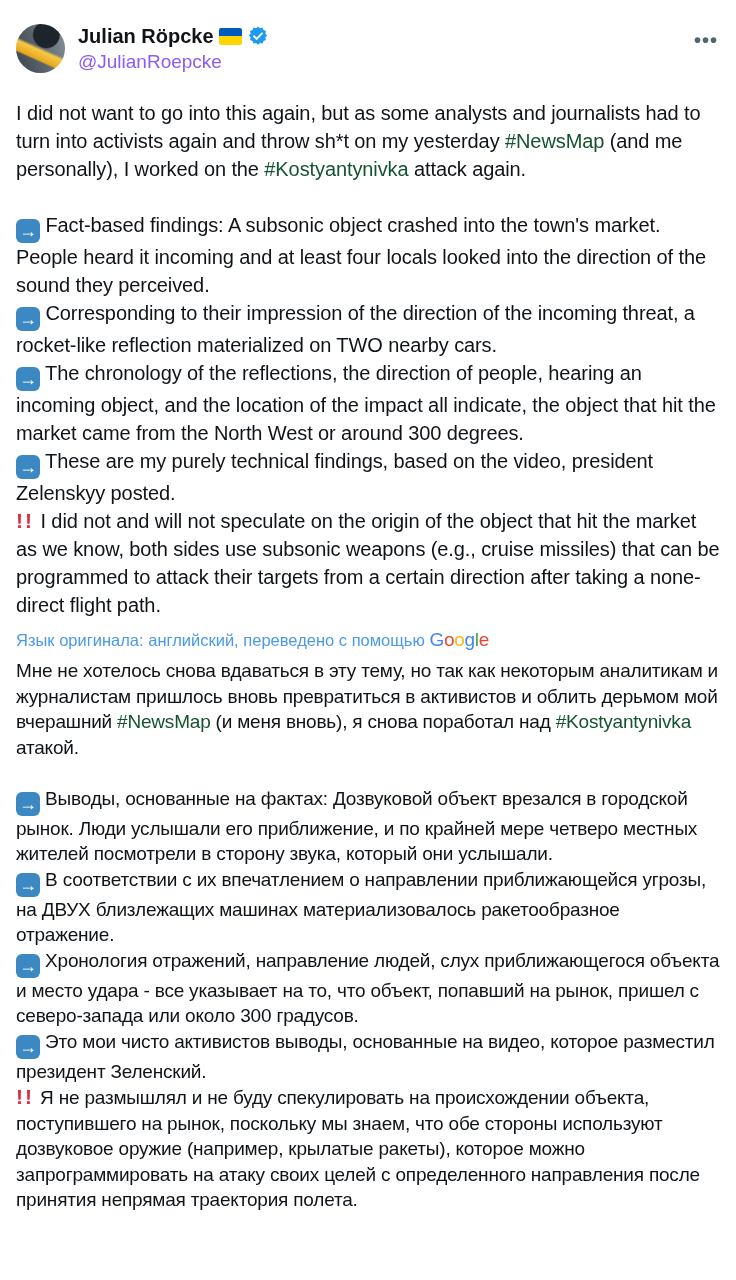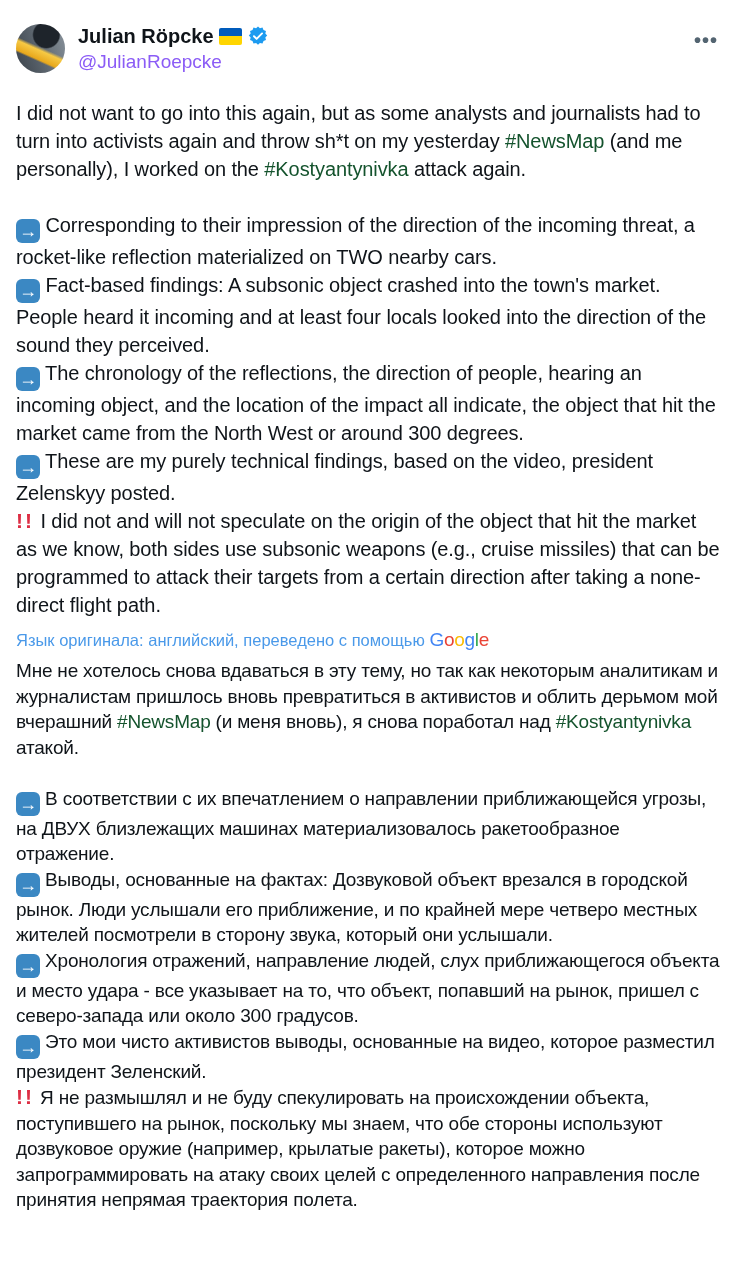--- a/index.html
+++ b/index.html
@@ -79,34 +79,34 @@
       <div class="handle">@JulianRoepcke</div>
     </div>
     <button class="more">
       <span>•••</span>
     </button>
   </div>
 
   <div class="body-en" id="english-paragraphs">
       <div class="para"><span>I did not want to go into this again, but as some analysts and journalists had to turn into activists again and throw sh*t on my yesterday </span><a class="hashtag" href="#">#NewsMap</a><span> (and me personally), I worked on the </span><a class="hashtag" href="#">#Kostyantynivka</a><span> attack again.</span></div>
       <div class="para">&nbsp;</div>
+      <div class="para"><span class="em-arrow">→</span><span> Fact-based findings: A subsonic object crashed into the town's market. People heard it incoming and at least four locals looked into the direction of the sound they perceived.</span></div>
       <div class="para"><span class="em-arrow">→</span><span> Corresponding to their impression of the direction of the incoming threat, a rocket-like reflection materialized on TWO nearby cars.</span></div>
-      <div class="para"><span class="em-arrow">→</span><span> Fact-based findings: A subsonic object crashed into the town's market. People heard it incoming and at least four locals looked into the direction of the sound they perceived.</span></div>
       <div class="para"><span class="em-arrow">→</span><span> The chronology of the reflections, the direction of people, hearing an incoming object, and the location of the impact all indicate, the object that hit the market came from the North West or around 300 degrees.</span></div>
       <div class="para"><span class="em-arrow">→</span><span> These are my purely technical findings, based on the video, president Zelenskyy posted.</span></div>
       <div class="para"><span class="em-bang">!!</span><span> I did not and will not speculate on the origin of the object that hit the market as we know, both sides use subsonic weapons (e.g., cruise missiles) that can be programmed to attack their targets from a certain direction after taking a none-direct flight path.</span></div>
     </div>
 
   <div class="attribution">
     <span>Язык оригинала: английский, переведено с помощью </span><span class="google-logo" id="google-logo"><span style="color: rgb(66, 133, 244);">G</span><span style="color: rgb(234, 67, 53);">o</span><span style="color: rgb(251, 188, 5);">o</span><span style="color: rgb(66, 133, 244);">g</span><span style="color: rgb(52, 168, 83);">l</span><span style="color: rgb(234, 67, 53);">e</span></span>
   </div>
 
   <div class="body-ru" id="russian-paragraphs">
       <div class="para"><span>Мне не хотелось снова вдаваться в эту тему, но так как некоторым аналитикам и журналистам пришлось вновь превратиться в активистов и облить дерьмом мой вчерашний </span><a class="hashtag" href="#">#NewsMap</a><span> (и меня вновь), я снова поработал над </span><a class="hashtag" href="#">#Kostyantynivka</a><span> атакой.</span></div>
       <div class="para">&nbsp;</div>
+      <div class="para"><span class="em-arrow">→</span><span> Выводы, основанные на фактах: Дозвуковой объект врезался в городской рынок. Люди услышали его приближение, и по крайней мере четверо местных жителей посмотрели в сторону звука, который они услышали.</span></div>
       <div class="para"><span class="em-arrow">→</span><span> В соответствии с их впечатлением о направлении приближающейся угрозы, на ДВУХ близлежащих машинах материализовалось ракетообразное отражение.</span></div>
-      <div class="para"><span class="em-arrow">→</span><span> Выводы, основанные на фактах: Дозвуковой объект врезался в городской рынок. Люди услышали его приближение, и по крайней мере четверо местных жителей посмотрели в сторону звука, который они услышали.</span></div>
       <div class="para"><span class="em-arrow">→</span><span> Хронология отражений, направление людей, слух приближающегося объекта и место удара - все указывает на то, что объект, попавший на рынок, пришел с северо-запада или около 300 градусов.</span></div>
       <div class="para"><span class="em-arrow">→</span><span> Это мои чисто активистов выводы, основанные на видео, которое разместил президент Зеленский.</span></div>
       <div class="para"><span class="em-bang">!!</span><span> Я не размышлял и не буду спекулировать на происхождении объекта, поступившего на рынок, поскольку мы знаем, что обе стороны используют дозвуковое оружие (например, крылатые ракеты), которое можно запрограммировать на атаку своих целей с определенного направления после принятия непрямая траектория полета.</span></div>
     </div>
 
 </div>
 
 </body></html>

